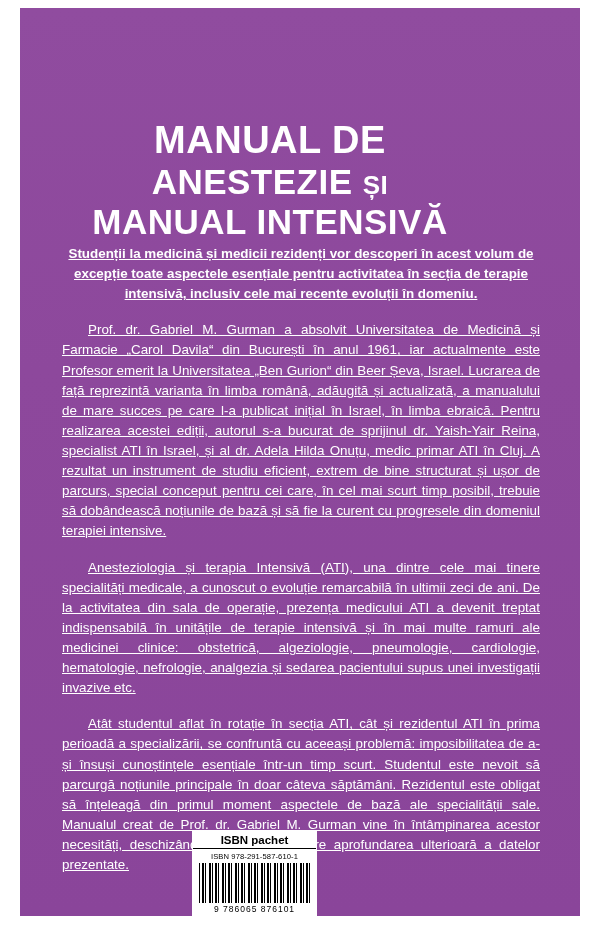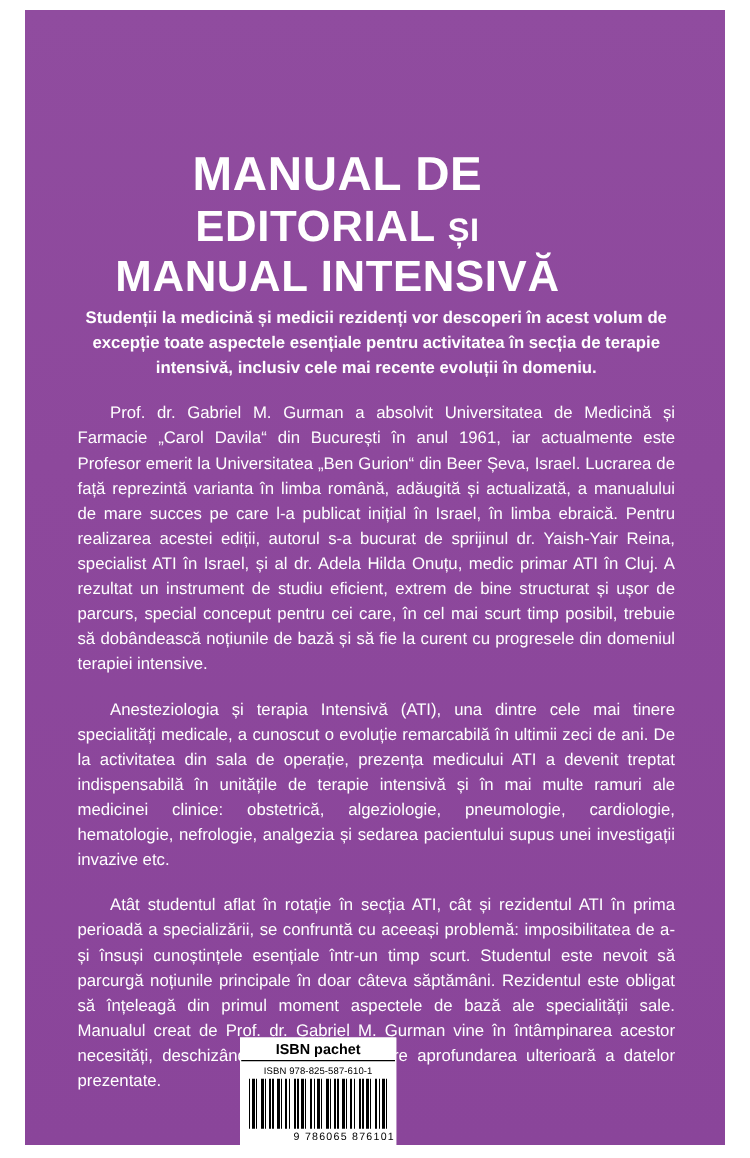--- a/index.html
+++ b/index.html
@@ -106,20 +106,21 @@
   
   .body-text {
     position: absolute;
     left: 42px;
     top: 236px;
     width: 478px;
     color: #ffffff;
     font-size: 13.4px;
     line-height: 1.5;
     text-align: justify;
+    text-decoration: underline;
   }
   .lead {
     font-weight: bold;
     text-align: center;
     margin: 0 0 16px 0;
     line-height: 1.5;
   }
   .para {
     margin: 0 0 16px 0;
     text-indent: 26px;
@@ -160,54 +161,54 @@
     height: 40px;
     margin: 0 6px;
     background:
       repeating-linear-gradient(to right,
         #000 0px, #000 1px, #fff 1px, #fff 3px,
         #000 3px, #000 5px, #fff 5px, #fff 6px,
         #000 6px, #000 7px, #fff 7px, #fff 10px,
         #000 10px, #000 12px, #fff 12px, #fff 13px);
   }
   .bc-num {
-    text-align: right;
+    text-align: center;
     font-size: 8.5px;
     color: #000000;
     letter-spacing: 1px;
     padding: 1px 0 3px 0;
     font-family: "Liberation Sans", sans-serif;
   }
 </style>
 </head>
 <body>
 
 <div class="cover">
 
 
   <div class="title-wrap">
     <div class="title-line title-1">MANUAL DE</div>
     <div class="title-line title-2">
-      <span>EDITORIAL</span>
+      <span>ANESTEZIE</span>
       <span class="small-si">ȘI</span>
     </div>
     <div class="title-line title-3">MANUAL INTENSIVĂ</div>
   </div>
 
   <div class="body-text">
     <p class="lead">Studenții la medicină și medicii rezidenți vor descoperi în acest volum de excepție toate aspectele esențiale pentru activitatea în secția de terapie intensivă, inclusiv cele mai recente evoluții în domeniu.</p>
     <p class="para">Prof. dr. Gabriel M. Gurman a absolvit Universitatea de Medicină și Farmacie „Carol Davila“ din București în anul 1961, iar actualmente este Profesor emerit la Universitatea „Ben Gurion“ din Beer Șeva, Israel. Lucrarea de față reprezintă varianta în limba română, adăugită și actualizată, a manualului de mare succes pe care l-a publicat inițial în Israel, în limba ebraică. Pentru realizarea acestei ediții, autorul s-a bucurat de sprijinul dr. Yaish-Yair Reina, specialist ATI în Israel, și al dr. Adela Hilda Onuțu, medic primar ATI în Cluj. A rezultat un instrument de studiu eficient, extrem de bine structurat și ușor de parcurs, special conceput pentru cei care, în cel mai scurt timp posibil, trebuie să dobândească noțiunile de bază și să fie la curent cu progresele din domeniul terapiei intensive.</p>
     <p class="para">Anesteziologia și terapia Intensivă (ATI), una dintre cele mai tinere specialități medicale, a cunoscut o evoluție remarcabilă în ultimii zeci de ani. De la activitatea din sala de operație, prezența medicului ATI a devenit treptat indispensabilă în unitățile de terapie intensivă și în mai multe ramuri ale medicinei clinice: obstetrică, algeziologie, pneumologie, cardiologie, hematologie, nefrologie, analgezia și sedarea pacientului supus unei investigații invazive etc.</p>
     <p class="para">Atât studentul aflat în rotație în secția ATI, cât și rezidentul ATI în prima perioadă a specializării, se confruntă cu aceeași problemă: imposibilitatea de a-și însuși cunoștințele esențiale într-un timp scurt. Studentul este nevoit să parcurgă noțiunile principale în doar câteva săptămâni. Rezidentul este obligat să înțeleagă din primul moment aspectele de bază ale specialității sale. Manualul creat de Prof. dr. Gabriel M. Gurman vine în întâmpinarea acestor necesități, deschizând totodată calea spre aprofundarea ulterioară a datelor prezentate.</p>
   </div>
 
   <div class="barcodes">
     <div class="bc-panel">
       <div class="bc-title">ISBN pachet</div>
-      <div class="bc-isbn">ISBN 978-825-587-610-1</div>
+      <div class="bc-isbn">ISBN 978-291-587-610-1</div>
       <div class="bc-bars"></div>
       <div class="bc-num">9 786065 876101</div>
     </div>
     <div class="bc-panel">
       <div class="bc-title">www.all.ro</div>
       <div class="bc-isbn">ISBN 978-606-587-612-1</div>
       <div class="bc-bars"></div>
       <div class="bc-num">9 786065 673721</div>
     </div>
   </div>

